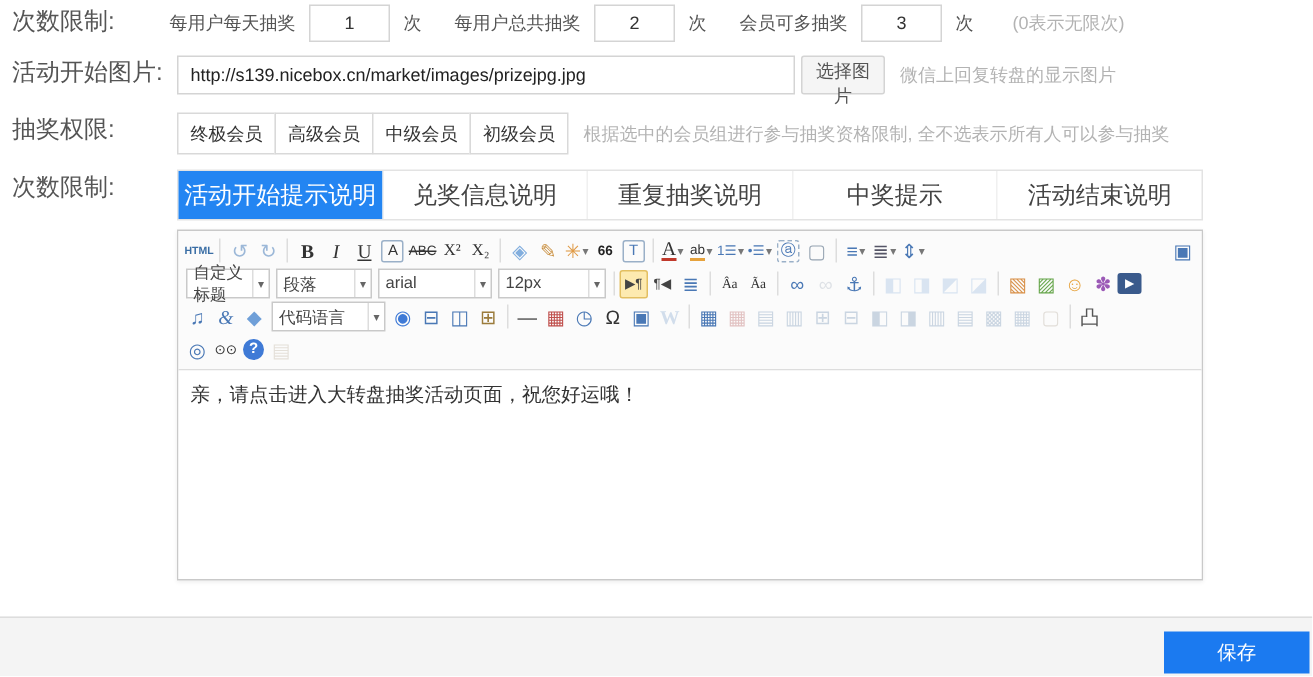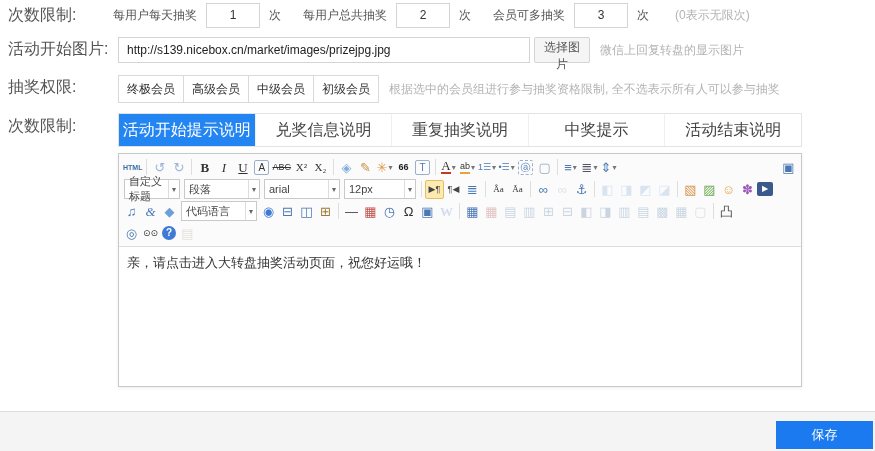--- a/index.html
+++ b/index.html
@@ -234,21 +234,21 @@
           <span class="tb-spacer"></span>
           <span class="tb-btn">
             <span class="g" style="color: rgb(74, 120, 181);">▣</span>
           </span>
         </div>
         <div class="tb-row">
           <span class="tb-select" style="width: 56px;">
             <span class="sel-label">自定义标题</span>
             <i class="sel-arrow">▾</i>
           </span>
-          <span class="tb-select" style="width: 76px;">
+          <span class="tb-select" style="width: 64px;">
             <span class="sel-label">段落</span>
             <i class="sel-arrow">▾</i>
           </span>
           <span class="tb-select" style="width: 76px;">
             <span class="sel-label">arial</span>
             <i class="sel-arrow">▾</i>
           </span>
           <span class="tb-select" style="width: 72px;">
             <span class="sel-label">12px</span>
             <i class="sel-arrow">▾</i>

